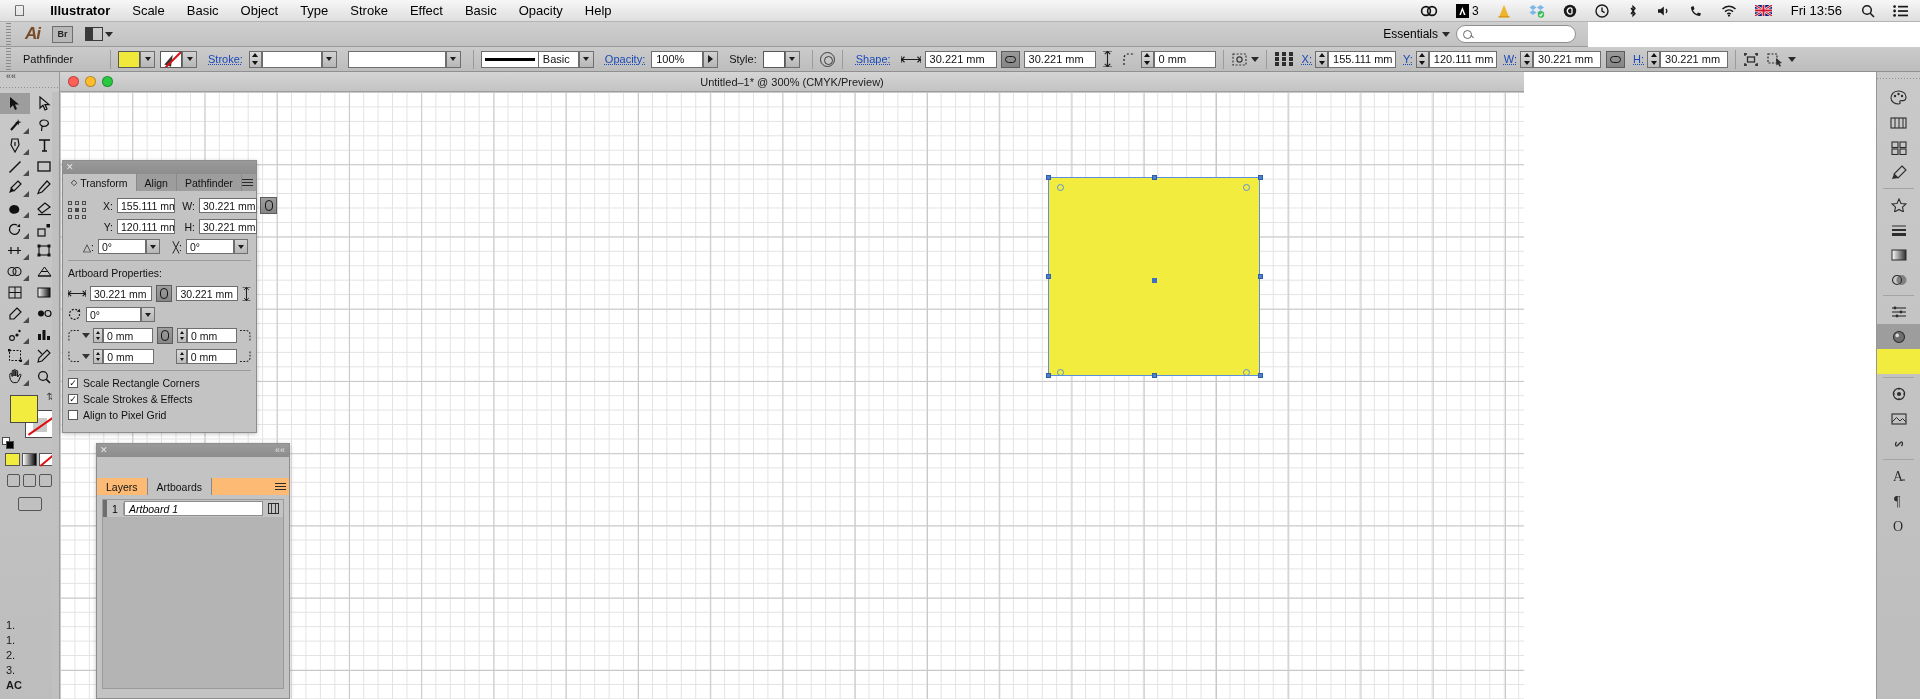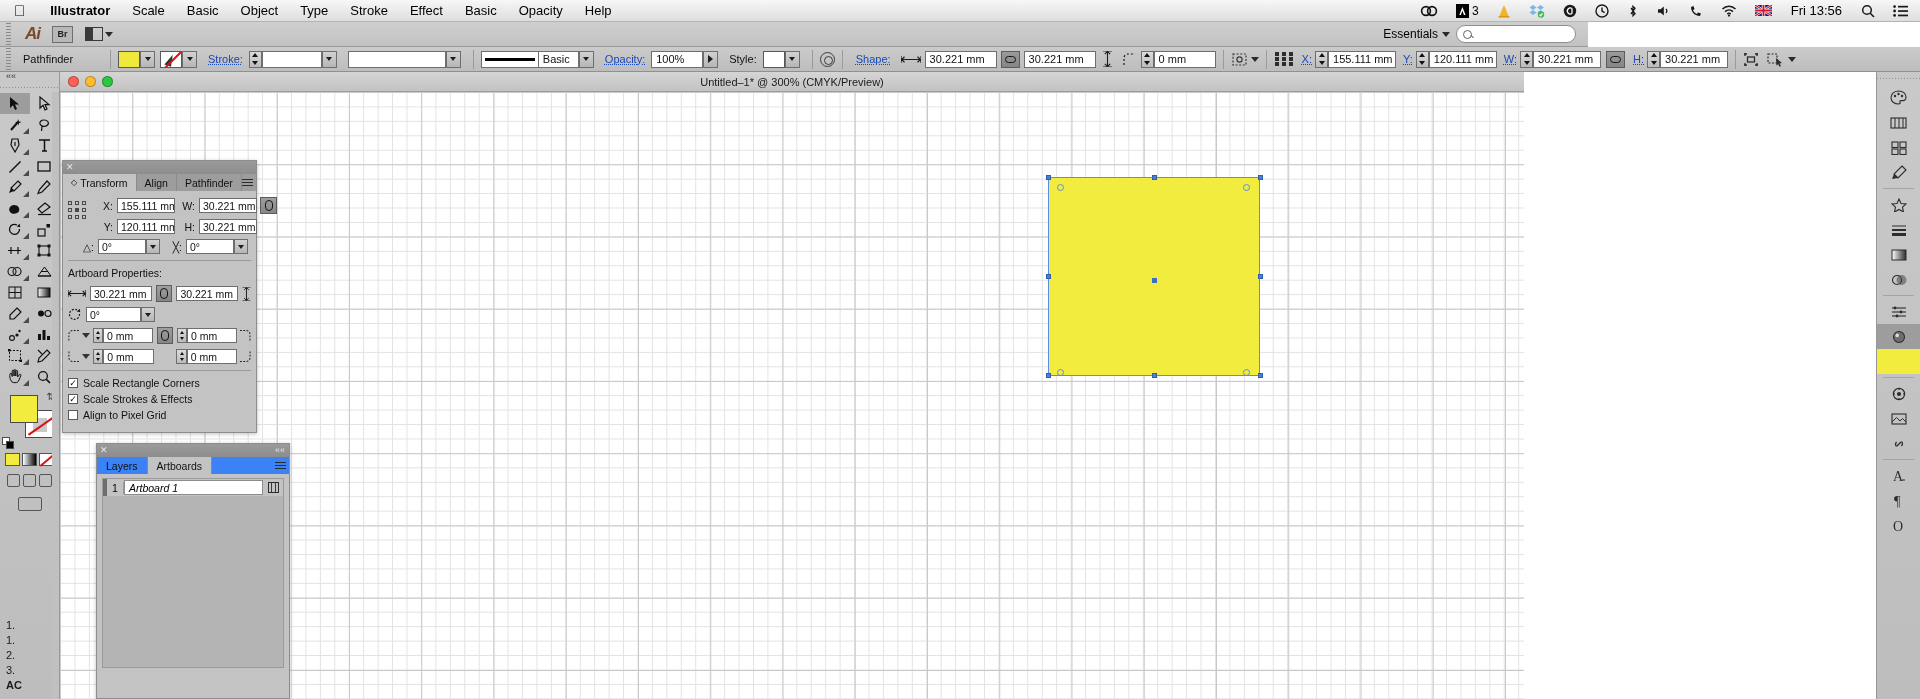--- a/index.html
+++ b/index.html
@@ -214,21 +214,21 @@
   .linksm .lk{width:8px;height:11px;border:1.5px solid #151515;border-radius:4px;}
 
   
   .lpanel {
     position:absolute; left:96px; top:443px; width:194px; height:256px;
     background:#c3c3c3; border:1px solid #8d8d8d; box-shadow:0 1px 4px rgba(0,0,0,.25);
     font-size:10.5px;
   }
   .lp-titlebar { height:13px; background:linear-gradient(to bottom,#9a9a9a,#8d8d8d);
                  display:flex;align-items:center;padding:0 3px; position:relative;}
-  .lp-tabs { display:flex; height:17px; background:#3b82f6; position:relative; }
+  .lp-tabs { display:flex; height:17px; background:#fdba74; position:relative;margin-top:21px; }
   .lp-tab { display:flex;align-items:center;padding:0 9px;border-right:1px solid #8a8a8a;font-size:10.5px;color:#111; }
   .lp-tab.active { background:#c3c3c3; }
   .lp-body { padding:4px 5px; }
   .ab-row { display:flex; align-items:center; height:17px; background:#c3c3c3; }
   .ab-num { width:17px; text-align:center; font-size:10.5px; border-right:1px solid #9a9a9a; }
   .ab-name { flex:1; background:#fff; border:1px solid #8d8d8d; height:15px; display:flex;align-items:center;padding:0 4px;font-style:italic; }
   .ab-ic { width:20px; display:flex;align-items:center;justify-content:center; }
   .ab-list { border:1px solid #9a9a9a; background:#b4b4b4; height:190px; }
   .ab-sel { background:#6e6e6e; width:4px; height:17px; }
 

